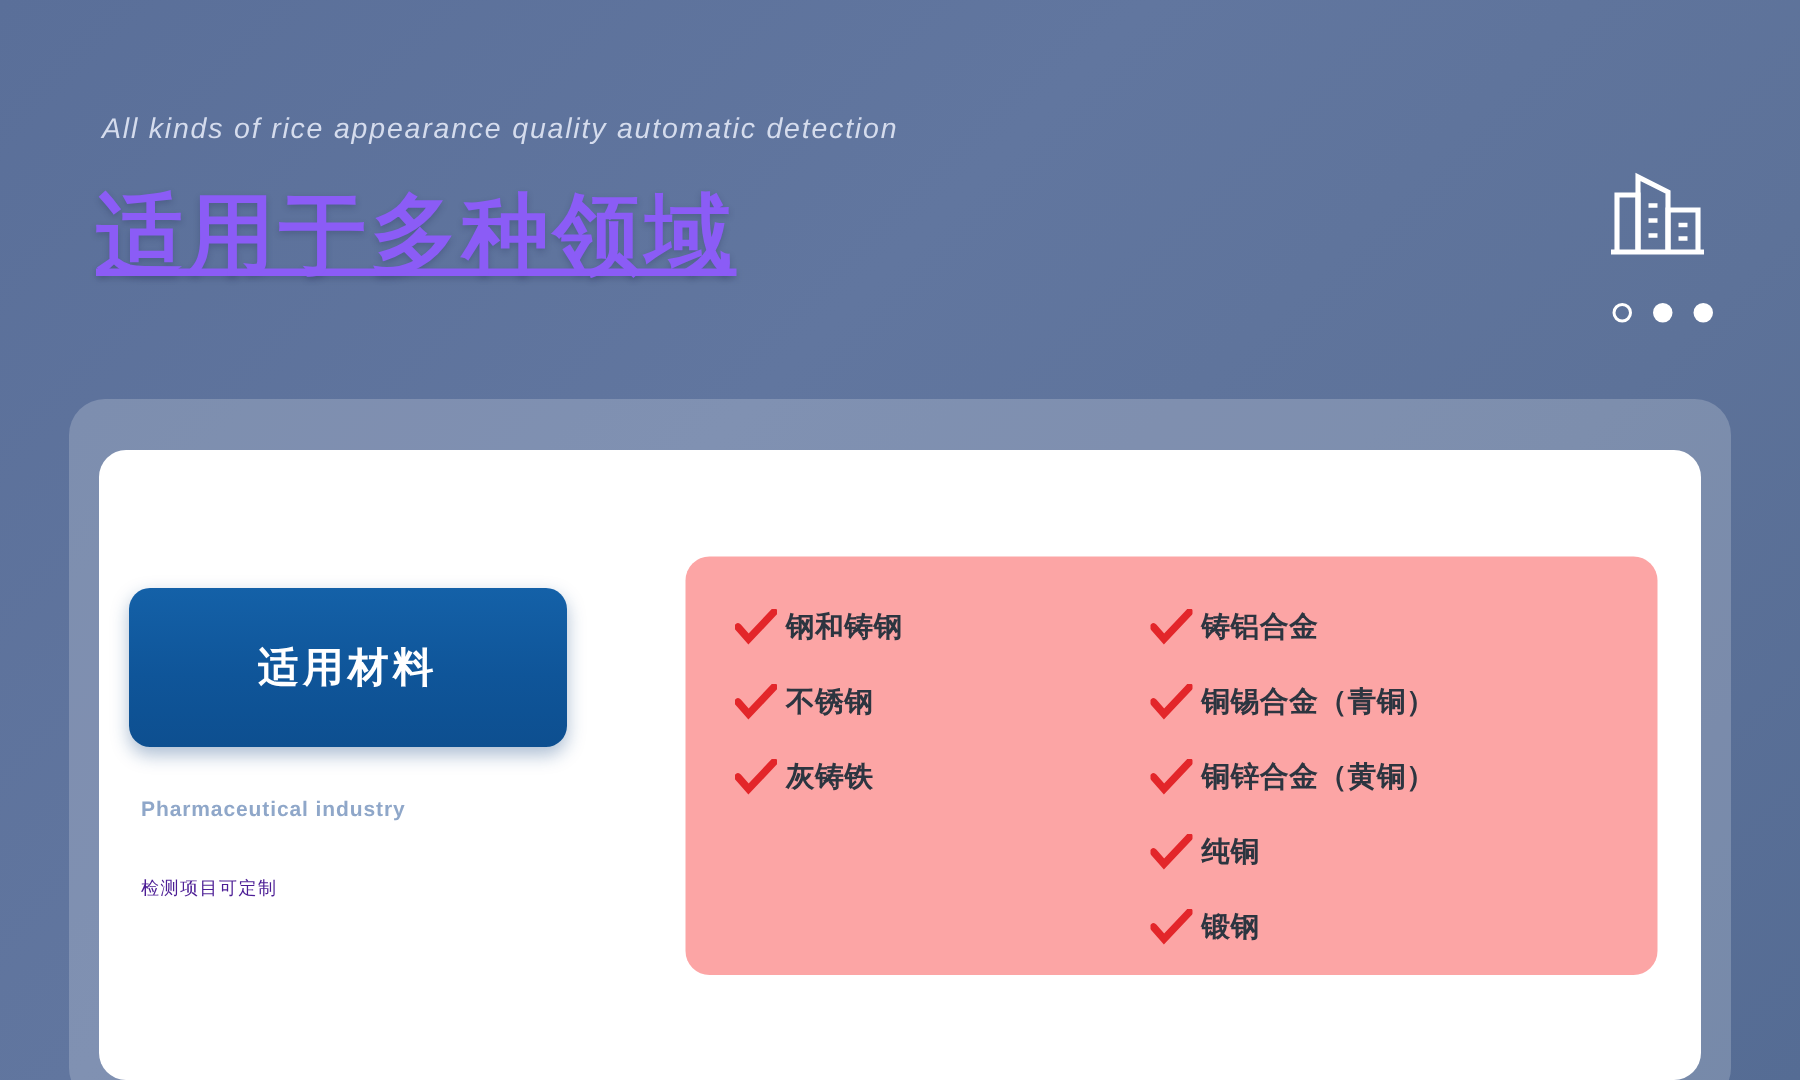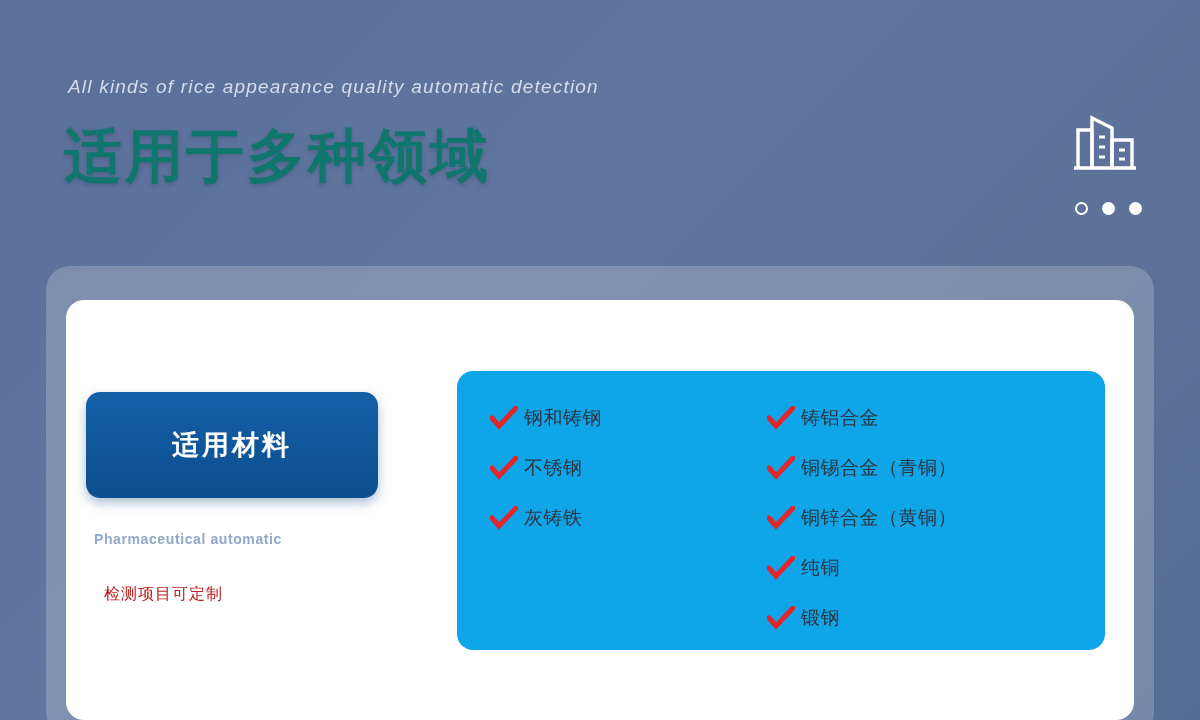--- a/index.html
+++ b/index.html
@@ -12,23 +12,24 @@
   }
   .header { position:absolute; left:0; top:0; width:1200px; height:265px;text-align:center; }
   .subtitle-en {
     position:absolute; left:68px; top:76px;
     font-style:italic; font-size:19px; letter-spacing:1.2px;
     color:#d5dced; font-family:"Liberation Sans", sans-serif;
     white-space:nowrap;
   }
   .main-title {
     position:absolute; left:64px; top:118px;
-    font-size:58px; font-weight:bold; color:#0f766e;
+    font-size:58px; font-weight:bold; color:#8b5cf6;
     letter-spacing:3px; white-space:nowrap;
     text-shadow:0 2px 4px rgba(30,45,80,0.25);
+    text-decoration:underline;
   }
   .building-icon { position:absolute; right:62px; top:110px; width:66px; height:62px; }
   .dots { position:absolute; right:58px; top:202px; display:flex; gap:14px; align-items:center; }
   .dot { width:13px; height:13px; border-radius:50%; background:#ffffff; }
   .dot.hollow { background:transparent; border:2px solid #ffffff; }
 
   .card-outer {
     position:absolute; left:46px; top:266px; width:1108px; height:470px;
     background:rgba(255,255,255,0.20); border-radius:24px;
   }
@@ -43,28 +44,29 @@
     background: linear-gradient(180deg,#1461a8 0%, #0f5599 55%, #0d4f90 100%);
     box-shadow:0 5px 12px rgba(20,70,130,0.35);
     display:flex; align-items:center; justify-content:center;
     color:#ffffff; font-size:27px; font-weight:bold; letter-spacing:3px;
   }
   .pharma {
     margin-top:33px; margin-left:8px;
     color:#8fa7c9; font-size:14px; font-weight:bold; letter-spacing:0.6px;
   }
   .custom-note {
-    margin-top:37px; margin-left:18px;
-    color:#b91c1c; font-size:16px; letter-spacing:1px;
+    margin-top:37px; margin-left:8px;
+    color:#4c1d95; font-size:12px; letter-spacing:1px;
   }
 
   .list-panel {
     position:absolute; left:457px; top:371px; width:648px; height:279px;
-    background:#0ea5e9; border-radius:16px;
+    background:#fca5a5; border-radius:16px;
     display:flex;
+    font-weight:bold;
   }
   .list-col { padding-top:22px; }
   .list-col.col1 { width:300px; padding-left:33px; }
   .list-col.col2 { width:348px; padding-left:10px; }
   .list-item { display:flex; align-items:center; height:50px; }
   .check { width:34px; flex:0 0 34px; color:#e3262a; display:flex; align-items:center; }
   .check svg { display:block; }
   .item-label { font-size:19px; color:#2c3540; letter-spacing:0.5px; white-space:nowrap; }
 </style>
 </head>
@@ -93,21 +95,21 @@
     <span class="dot"></span>
     <span class="dot"></span>
   </div>
 </div>
 
 <div class="card-outer"></div>
 <div class="card-inner"></div>
 
 <div class="left-col">
   <div class="material-btn">适用材料</div>
-  <div class="pharma">Pharmaceutical automatic</div>
+  <div class="pharma">Pharmaceutical industry</div>
   <div class="custom-note">检测项目可定制</div>
 </div>
 
 <div class="list-panel">
   <div class="list-col col1">
     <div class="list-item">
       <span class="check">
           <svg width="28" height="24" viewBox="0 0 28 24">
             <path d="M2 12 L9 20 L26 2" stroke="#e3262a" stroke-width="5" fill="none" stroke-linecap="round"></path>
           </svg>

